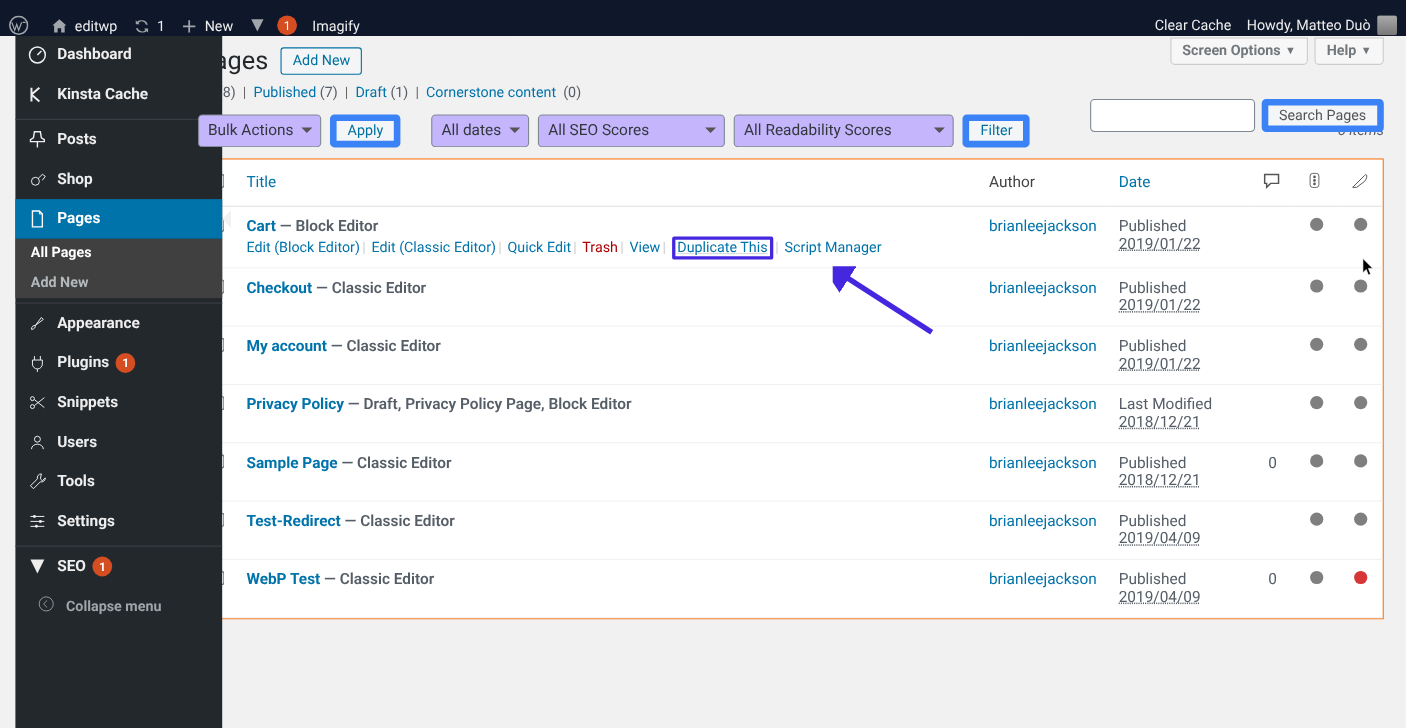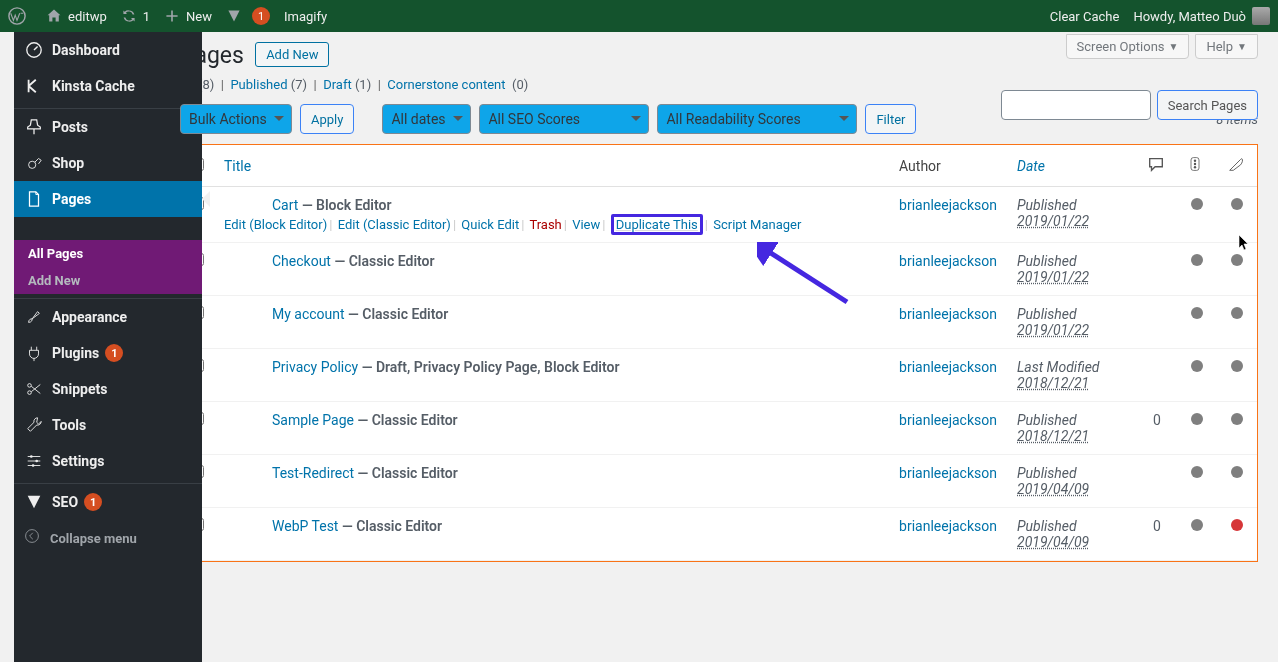--- a/index.html
+++ b/index.html
@@ -1,78 +1,78 @@
 <!DOCTYPE html>
 <html><head>
 <meta charset="utf-8">
 <style>
 * { margin:0; padding:0; box-sizing:border-box; font-family:-apple-system,BlinkMacSystemFont,"Segoe UI",Roboto,sans-serif; }
 body { font-size:13px; color:#444; background:#f1f1f1; width:1278px; height:662px; overflow:hidden; position:relative; }
 a { color:#0073aa; text-decoration:none; }
 
 
-#adminbar { position:fixed; top:0;left:0;right:0; height:32px; background:#14532d; color:#eee; display:flex; align-items:center; padding:0 8px; font-size:13px; z-index:100; }
+#adminbar { position:fixed; top:0;left:0;right:0; height:32px; background:#0f172a; color:#eee; display:flex; align-items:flex-end; padding:0 8px; font-size:13px; z-index:100; }
 #adminbar .ab-item { display:flex; align-items:center; margin-right:14px; color:#eee; cursor:pointer; }
 #adminbar .ab-item svg, #adminbar .ab-item .ico { margin-right:6px; fill:#a0a5aa; }
 #adminbar .right { margin-left:auto; display:flex; align-items:center; }
 #adminbar .right .ab-item { margin-left:14px; margin-right:0; }
 #adminbar .bubble { background:#d54e21; color:#fff; border-radius:10px; min-width:18px; height:18px; font-size:11px; display:inline-flex; align-items:center; justify-content:center; padding:0 5px; margin-left:4px;}
 #adminbar .avatar { width:18px;height:18px;background:#888;border-radius:2px;margin-left:6px; background-image:linear-gradient(#aaa,#777);}
 
 
 #sidebar { position:fixed; top:32px; left:14px; bottom:0; width:188px; background:#23282d; color:#eee;font-weight:bold; }
 .menu-item { display:flex; align-items:center; padding:8px 10px; color:#eee; cursor:pointer; font-size:14px; }
 .menu-item .mico { width:20px; height:20px; margin-right:8px; fill:rgba(240,245,250,.6); display:flex; align-items:center;justify-content:center;}
 .menu-item.current { background:#0073aa; color:#fff; position:relative;}
 .menu-item.current::after{content:"";position:absolute;right:-8px;top:50%;margin-top:-8px;border:8px solid transparent;border-right-color:#f1f1f1;}
-.submenu { background:#701a75;margin-top:23px; }
+.submenu { background:#404040; }
 .submenu .sub { padding:6px 12px 6px 14px; color:#fff; font-size:13px; cursor:pointer;}
 .submenu .sub.nosel { color:#b4b9be; }
 .menu-sep { height:5px; border-bottom:1px solid #393f45; margin:0;}
 .menu-item .badge { background:#d54e21; color:#fff; border-radius:10px; min-width:18px; height:18px; font-size:11px; display:inline-flex; align-items:center; justify-content:center; margin-left:6px;}
-.collapse { color:#a0a5aa; padding:8px 10px; cursor:pointer; display:flex; align-items:center;}
+.collapse { color:#a0a5aa; padding:8px 20px; cursor:pointer; display:flex; align-items:center;}
 .collapse .mico{width:20px;height:20px;margin-right:6px;fill:#a0a5aa;}
 
 
 #main { margin-left:160px; margin-top:32px; padding:10px 20px 20px 20px; }
-.topright-buttons { position:absolute; right:20px; top:34px; display:flex; gap:6px;}
+.topright-buttons { position:absolute; right:20px; top:34px; display:flex; gap:6px;font-weight:bold;}
 .scbtn { background:#f7f7f7; border:1px solid #ccc; border-radius:0 0 4px 4px; padding:4px 10px; font-size:13px; color:#72777c; cursor:pointer; display:flex; align-items:center;}
 .scbtn .tri{margin-left:4px;font-size:10px;}
 h1.page-title { font-size:23px; font-weight:400; color:#23282d; display:inline-block; margin-right:8px;}
 .add-new { display:inline-block; border:1px solid #0071a1; border-radius:3px; color:#0071a1; background:#f3f5f6; padding:4px 10px; font-size:13px; cursor:pointer; vertical-align:4px;}
 .subsubsub { margin:8px 0 12px 0; font-size:13px; color:#666;}
 .subsubsub span.cnt{color:#555d66;}
 .subsubsub .cur{color:#000;}
 .tablenav { display:flex; align-items:center; gap:8px; margin-bottom:10px;}
-.tablenav select { font-size:14px; padding:2px 24px 2px 8px; border:1px solid #7e8993; border-radius:4px; height:30px; background:#0ea5e9; appearance:none; color:#32373c;}
+.tablenav select { font-size:14px; padding:2px 24px 2px 8px; border:1px solid #7e8993; border-radius:4px; height:30px; background:#c4b5fd; appearance:none; color:#32373c;}
 .sel-wrap{position:relative;display:inline-block;}
 .sel-wrap::after{content:"";position:absolute;right:8px;top:12px;border:5px solid transparent;border-top-color:#555;pointer-events:none;}
-.btn { border:1px solid #3b82f6; border-radius:4px; background:#f3f5f6; color:#0071a1; padding:0 10px; height:30px; font-size:13px; cursor:pointer;}
+.btn { border:6px solid #3b82f6; border-radius:4px; background:#f3f5f6; color:#0071a1; padding:0 10px; height:30px; font-size:13px; cursor:pointer;}
 .search-box { position:absolute; right:20px; top:90px; display:flex; gap:6px;}
 .search-box input[type=search]{ width:150px; height:30px; border:1px solid #7e8993; border-radius:4px; padding:0 6px; font-size:14px;}
 .search-box .btn{ color:#555; }
 .items-count { margin-left:auto; font-size:13px; color:#555d66; font-style:italic;}
 
 
 table.wp-list { width:100%; border:1px solid #f97316; border-spacing:0; background:#fff;}
 table.wp-list th { text-align:left; padding:10px; font-weight:400; border-bottom:1px solid #e1e1e1; font-size:14px;}
 table.wp-list th a { color:#0073aa;}
 table.wp-list td { padding:10px; vertical-align:top; border-bottom:1px solid #f1f1f1; font-size:14px; color:#555d66;}
-.row-title { color:#0073aa; font-weight:400;margin-left:48px;}
+.row-title { color:#0073aa; font-weight:700;}
 .post-state { font-weight:600; color:#555d66;}
 .row-actions { font-size:13px; color:#ddd; margin-top:4px; visibility:visible;}
 .row-actions a { color:#0073aa;}
 .row-actions .trash a{color:#a00;}
 .row-actions .sep{color:#ccc; padding:0 2px;}
 .highlight-box{border:3px solid #4527e0; padding:0 2px; border-radius:2px;text-decoration:underline;}
 .dot{width:12px;height:12px;border-radius:50%;background:#7f7f7f;display:inline-block;}
 .dot.red{background:#d63638;}
 th.check-col,td.check-col{width:30px;text-align:center;}
 th.author-col,td.author-col{width:110px;}
-th.date-col,td.date-col{width:130px;font-style:italic;}
+th.date-col,td.date-col{width:130px;}
 th.ico-col,td.ico-col{width:40px;text-align:center;}
 td.date-col .dateline{text-decoration:underline dotted;}
 
 
 .arrow{position:absolute;left:757px;top:242px;pointer-events:none;}
 .cursor{position:absolute;left:1238px;top:234px;width:12px;height:18px;}
 </style>
 </head>
 <body>
 
@@ -190,20 +190,29 @@
     </div>
   <div class="menu-item">
       <span class="mico">
         <svg width="18" height="18" viewBox="0 0 20 20">
           <circle cx="5" cy="6" r="2" stroke="currentColor" fill="none"></circle>
           <circle cx="5" cy="14" r="2" stroke="currentColor" fill="none"></circle>
           <path d="M7 7l10 8M7 13l10-8" stroke="currentColor"></path>
         </svg>
       </span>
       <span>Snippets</span>
+    </div>
+  <div class="menu-item">
+      <span class="mico">
+        <svg width="18" height="18" viewBox="0 0 20 20">
+          <circle cx="10" cy="7" r="3" stroke="currentColor" fill="none"></circle>
+          <path d="M4 17c0-3 3-5 6-5s6 2 6 5" stroke="currentColor" fill="none"></path>
+        </svg>
+      </span>
+      <span>Users</span>
     </div>
   <div class="menu-item">
       <span class="mico">
         <svg width="18" height="18" viewBox="0 0 20 20">
           <path d="M14 2a4 4 0 0 0-4 5L3 14l3 3 7-7a4 4 0 0 0 5-4l-3 3-2-2z" stroke="currentColor" fill="none"></path>
         </svg>
       </span>
       <span>Tools</span>
     </div>
   <div class="menu-item">

